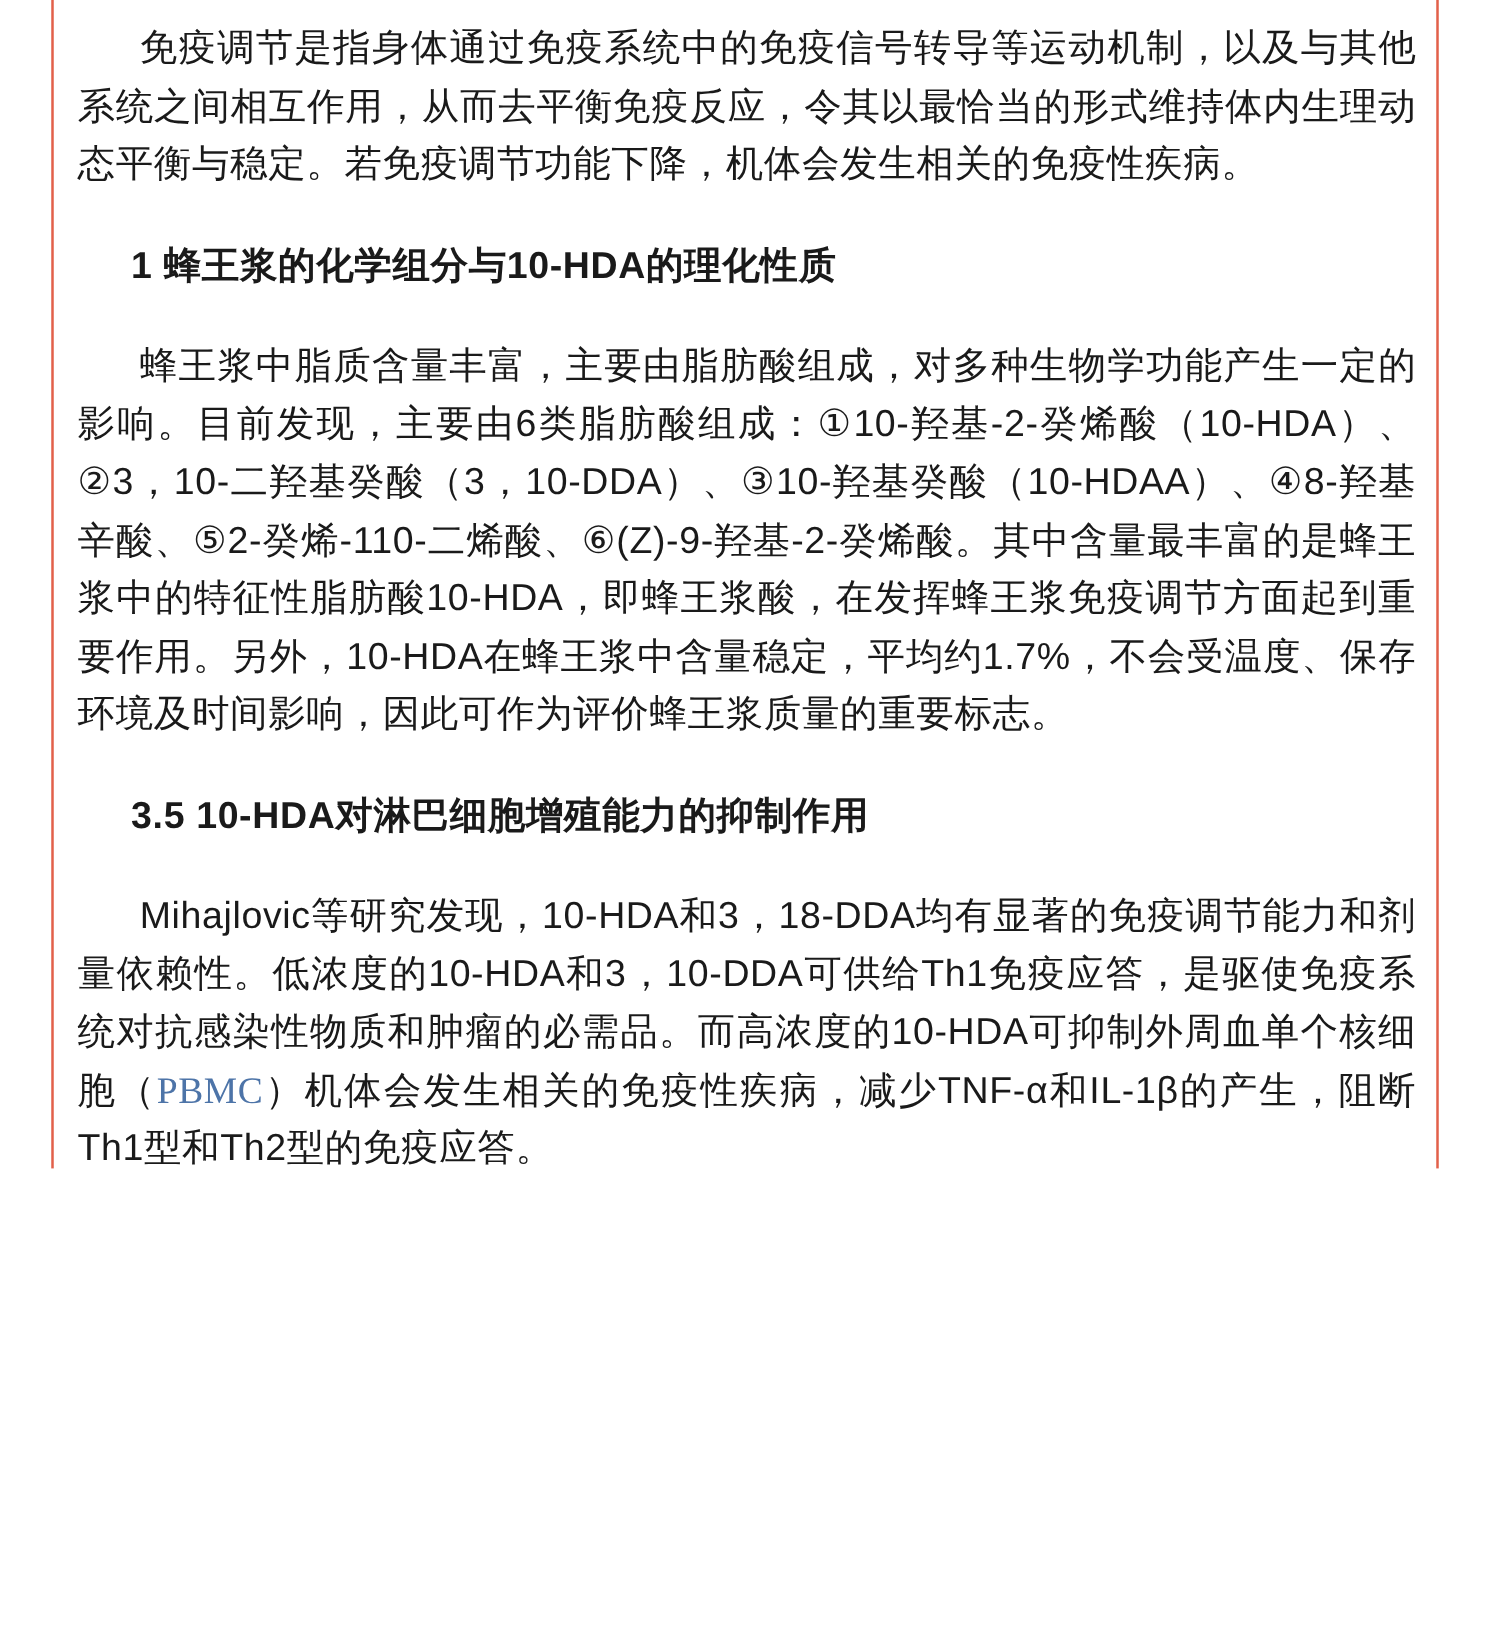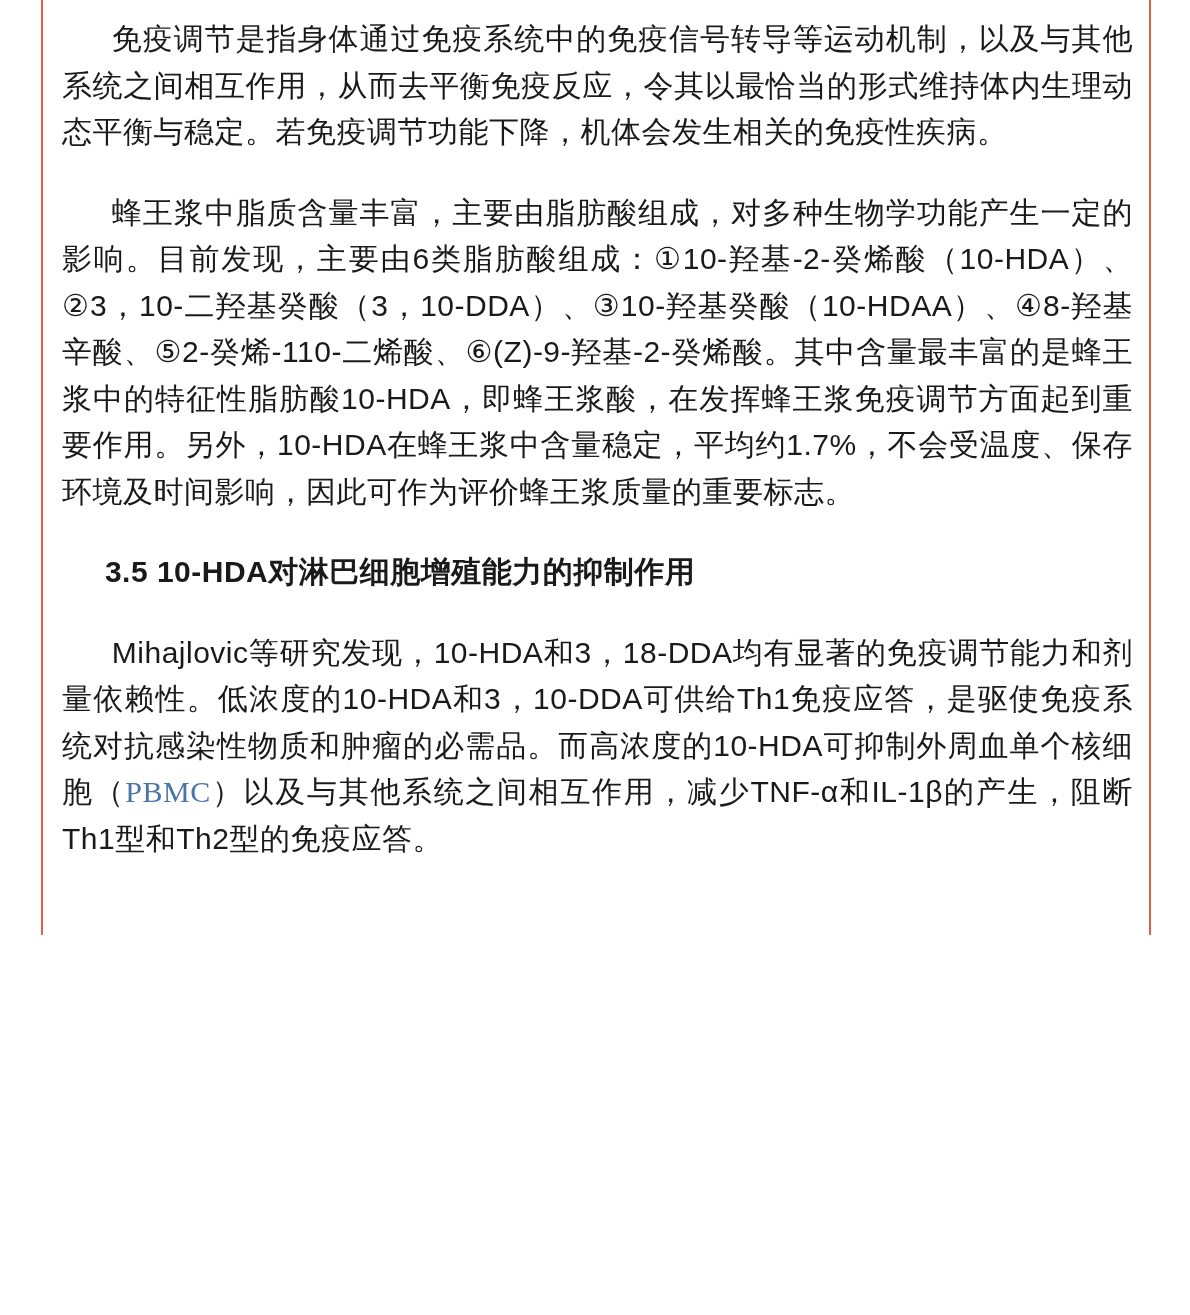--- a/index.html
+++ b/index.html
@@ -53,25 +53,26 @@
   }
 </style>
 </head>
 <body>
 
 <div class="page">
   <div class="article">
 
     <p>免疫调节是指身体通过免疫系统中的免疫信号转导等运动机制，以及与其他系统之间相互作用，从而去平衡免疫反应，令其以最恰当的形式维持体内生理动态平衡与稳定。若免疫调节功能下降，机体会发生相关的免疫性疾病。</p>
 
+    <h3>1 蜂王浆的化学组分与10-HDA的理化性质</h3>
 
     <p>蜂王浆中脂质含量丰富，主要由脂肪酸组成，对多种生物学功能产生一定的影响。目前发现，主要由6类脂肪酸组成：①10-羟基-2-癸烯酸（10-HDA）、②3，10-二羟基癸酸（3，10-DDA）、③10-羟基癸酸（10-HDAA）、④8-羟基辛酸、⑤2-癸烯-110-二烯酸、⑥(Z)-9-羟基-2-癸烯酸。其中含量最丰富的是蜂王浆中的特征性脂肪酸10-HDA，即蜂王浆酸，在发挥蜂王浆免疫调节方面起到重要作用。另外，10-HDA在蜂王浆中含量稳定，平均约1.7%，不会受温度、保存环境及时间影响，因此可作为评价蜂王浆质量的重要标志。</p>
 
 
     <h3>3.5 10-HDA对淋巴细胞增殖能力的抑制作用</h3>
 
 
     <p>
-      <span>Mihajlovic等研究发现，10-HDA和3，18-DDA均有显著的免疫调节能力和剂量依赖性。低浓度的10-HDA和3，10-DDA可供给Th1免疫应答，是驱使免疫系统对抗感染性物质和肿瘤的必需品。而高浓度的10-HDA可抑制外周血单个核细胞（</span><a class="link">PBMC</a><span>）以及与其他系统之间相互作用，减少TNF-α和IL-1β的产生，阻断Th1型和Th2型的免疫应答。</span>
+      <span>Mihajlovic等研究发现，10-HDA和3，18-DDA均有显著的免疫调节能力和剂量依赖性。低浓度的10-HDA和3，10-DDA可供给Th1免疫应答，是驱使免疫系统对抗感染性物质和肿瘤的必需品。而高浓度的10-HDA可抑制外周血单个核细胞（</span><a class="link">PBMC</a><span>）机体会发生相关的免疫性疾病，减少TNF-α和IL-1β的产生，阻断Th1型和Th2型的免疫应答。</span>
     </p>
 
   </div>
 </div>
 
 </body></html>

